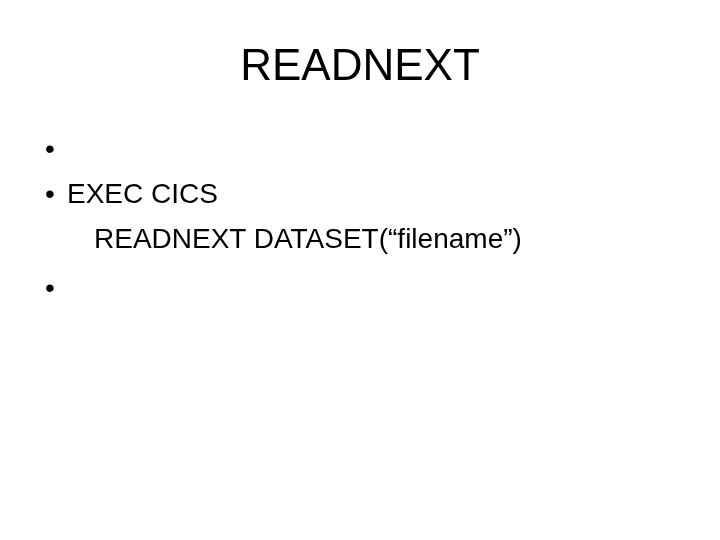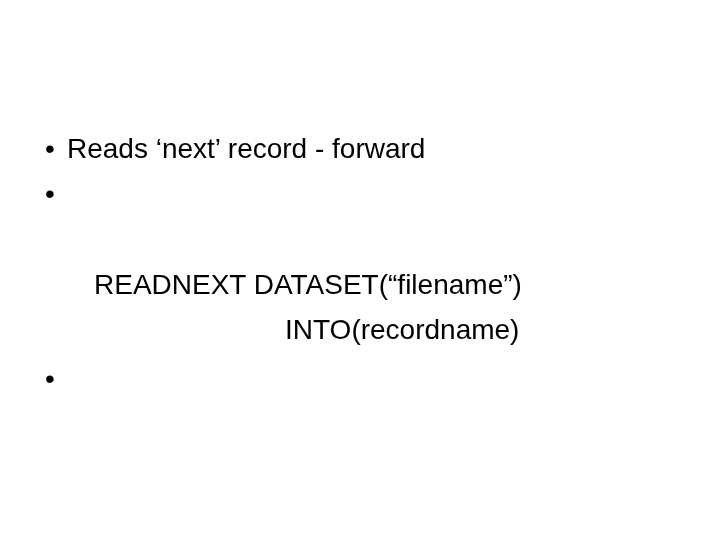--- a/index.html
+++ b/index.html
@@ -44,27 +44,27 @@
     margin-top: 4px;
   }
   .line .bullet {
     position: absolute;
     left: 0;
     top: 0;
     line-height: 45px;
     font-size: 28px;
   }
   .indent-0 { padding-left: 22px; }
-  .indent-1 { padding-left: 49px; margin-top: 46px; }
+  .indent-1 { padding-left: 49px; }
   .indent-2 { padding-left: 240px; }
 </style>
 </head>
 <body>
 
 <div class="slide">
+  <h1 class="title">READNEXT</h1>
   <div class="body" id="body-lines">
-      <div class="line indent-0"><span class="bullet">•</span><span>Reads ‘next’ record - forward</span></div>
       <div class="line indent-0"><span class="bullet">•</span></div>
+      <div class="line indent-0"><span class="bullet">•</span><span>EXEC CICS</span></div>
       <div class="line indent-1"><span>READNEXT DATASET(“filename”)</span></div>
-      <div class="line indent-2"><span>INTO(recordname)</span></div>
       <div class="line indent-0 last-gap"><span class="bullet">•</span></div>
     </div>
 </div>
 
 </body></html>

